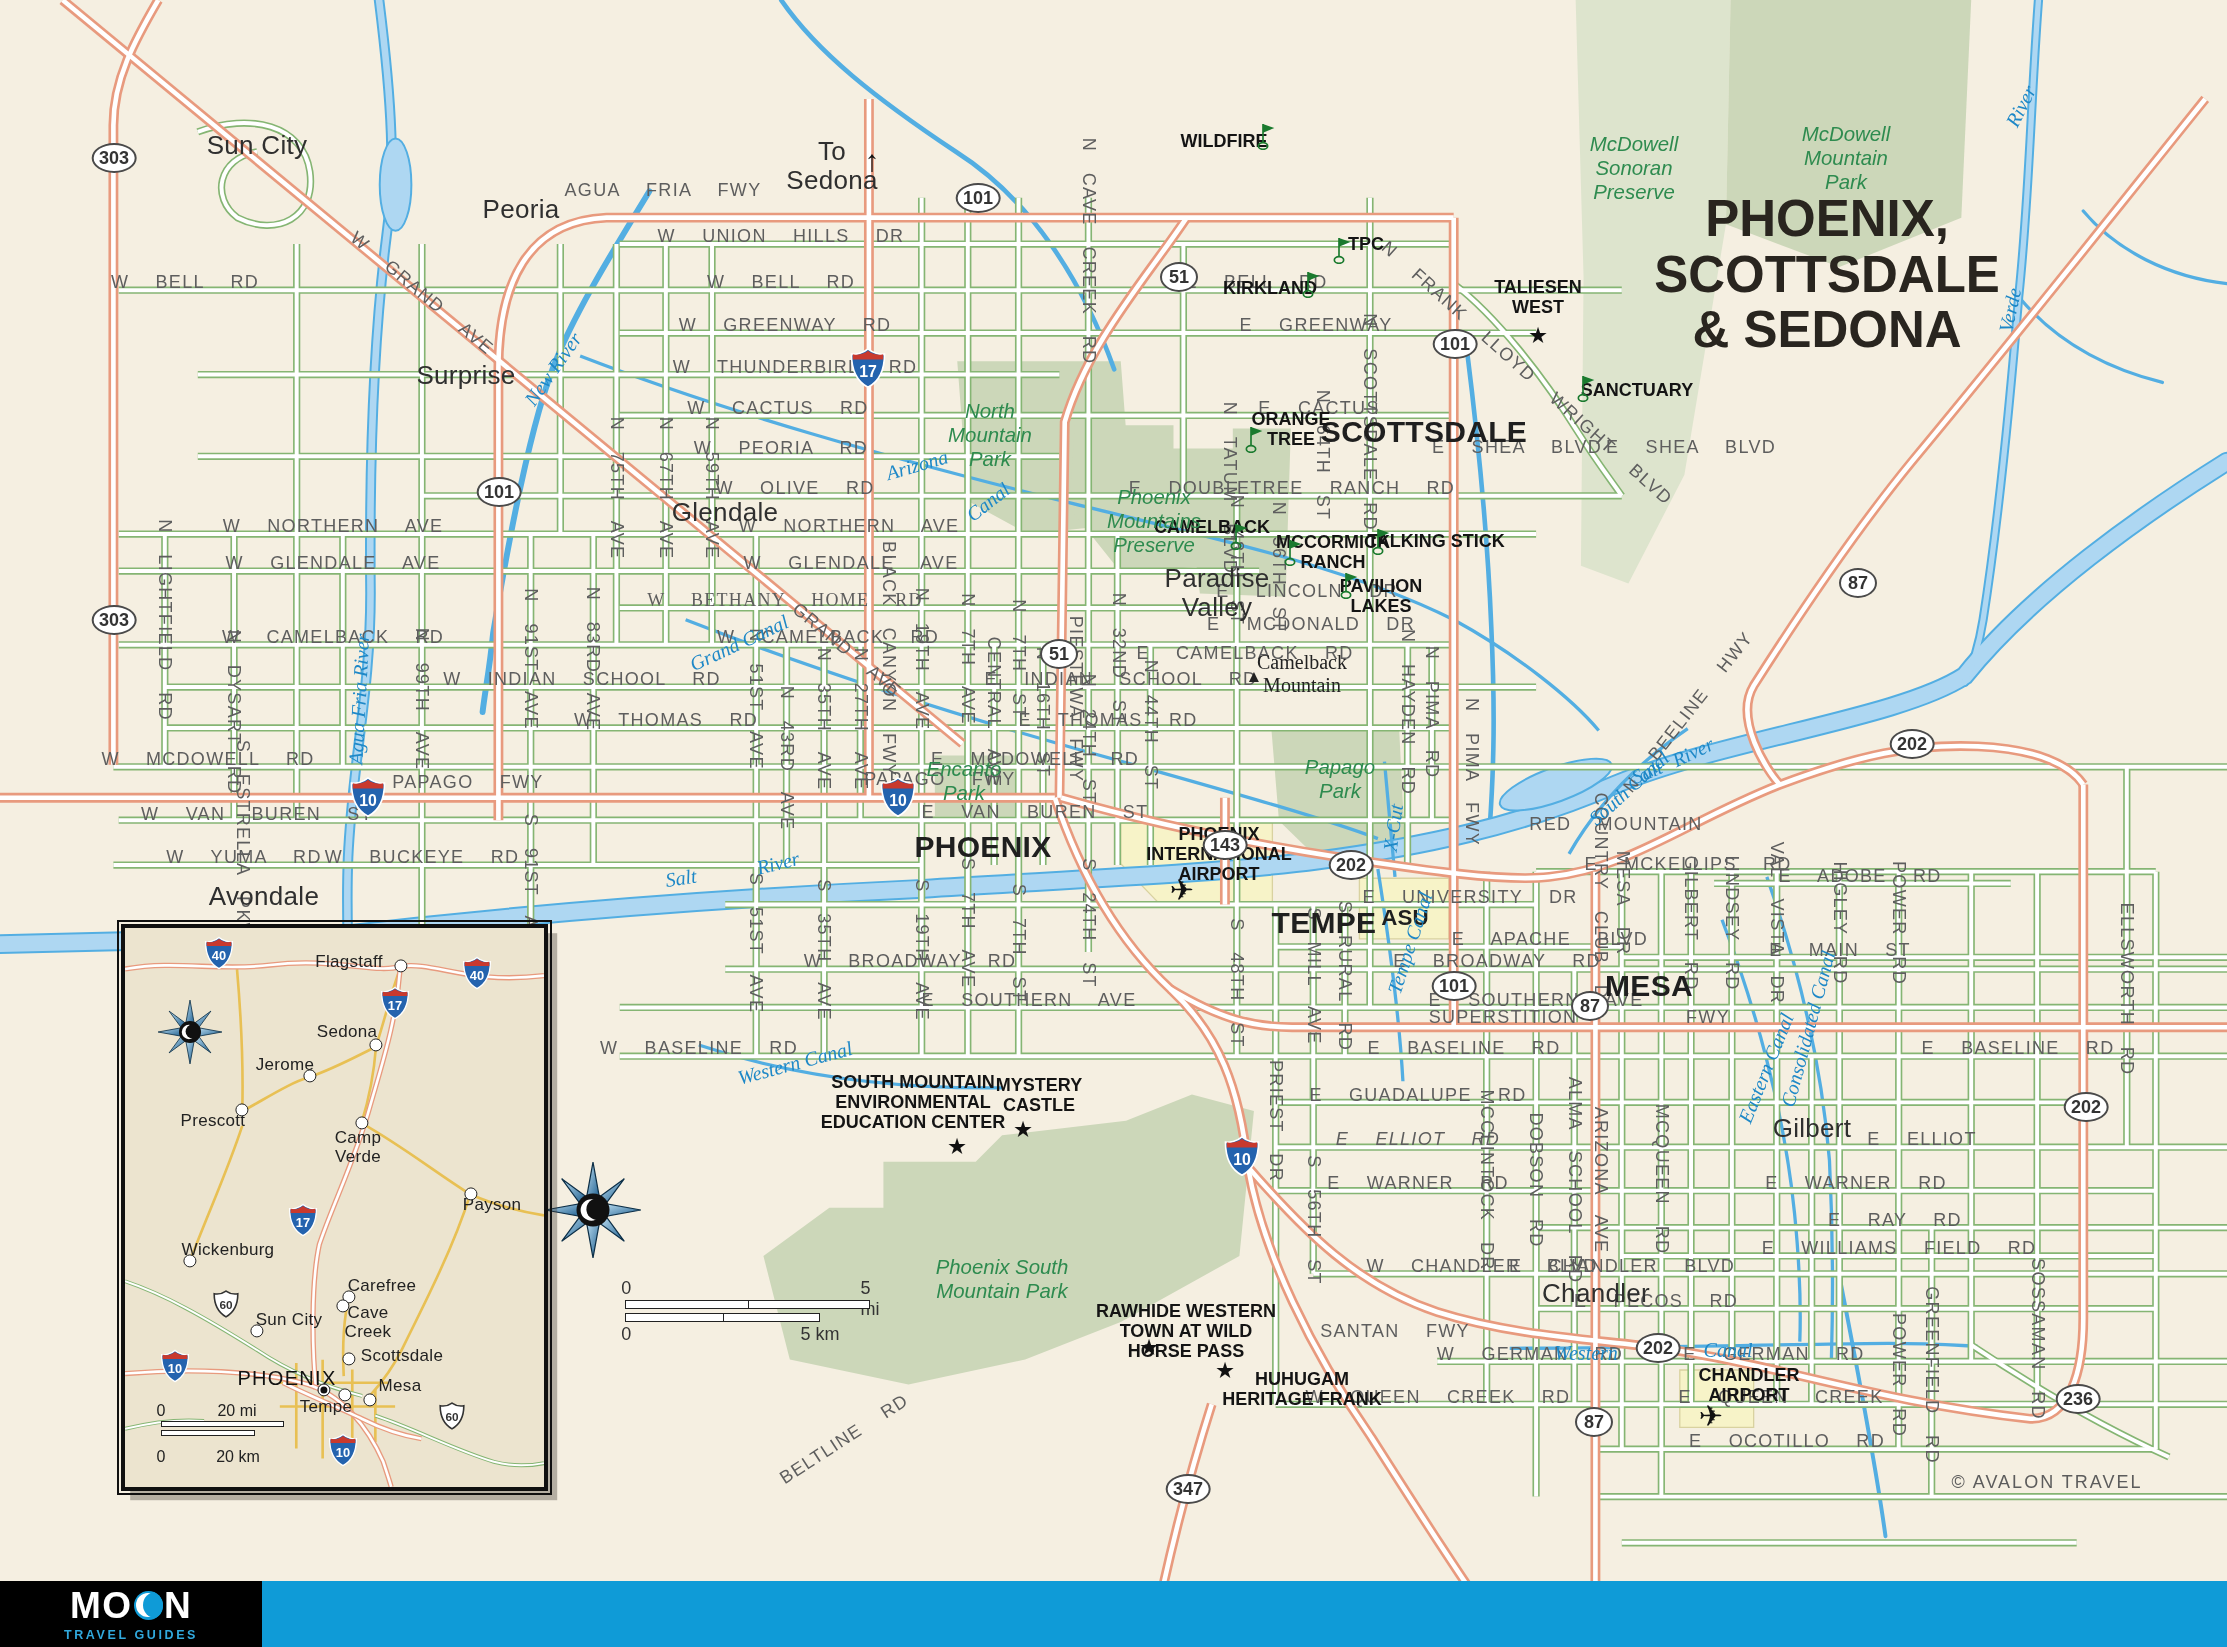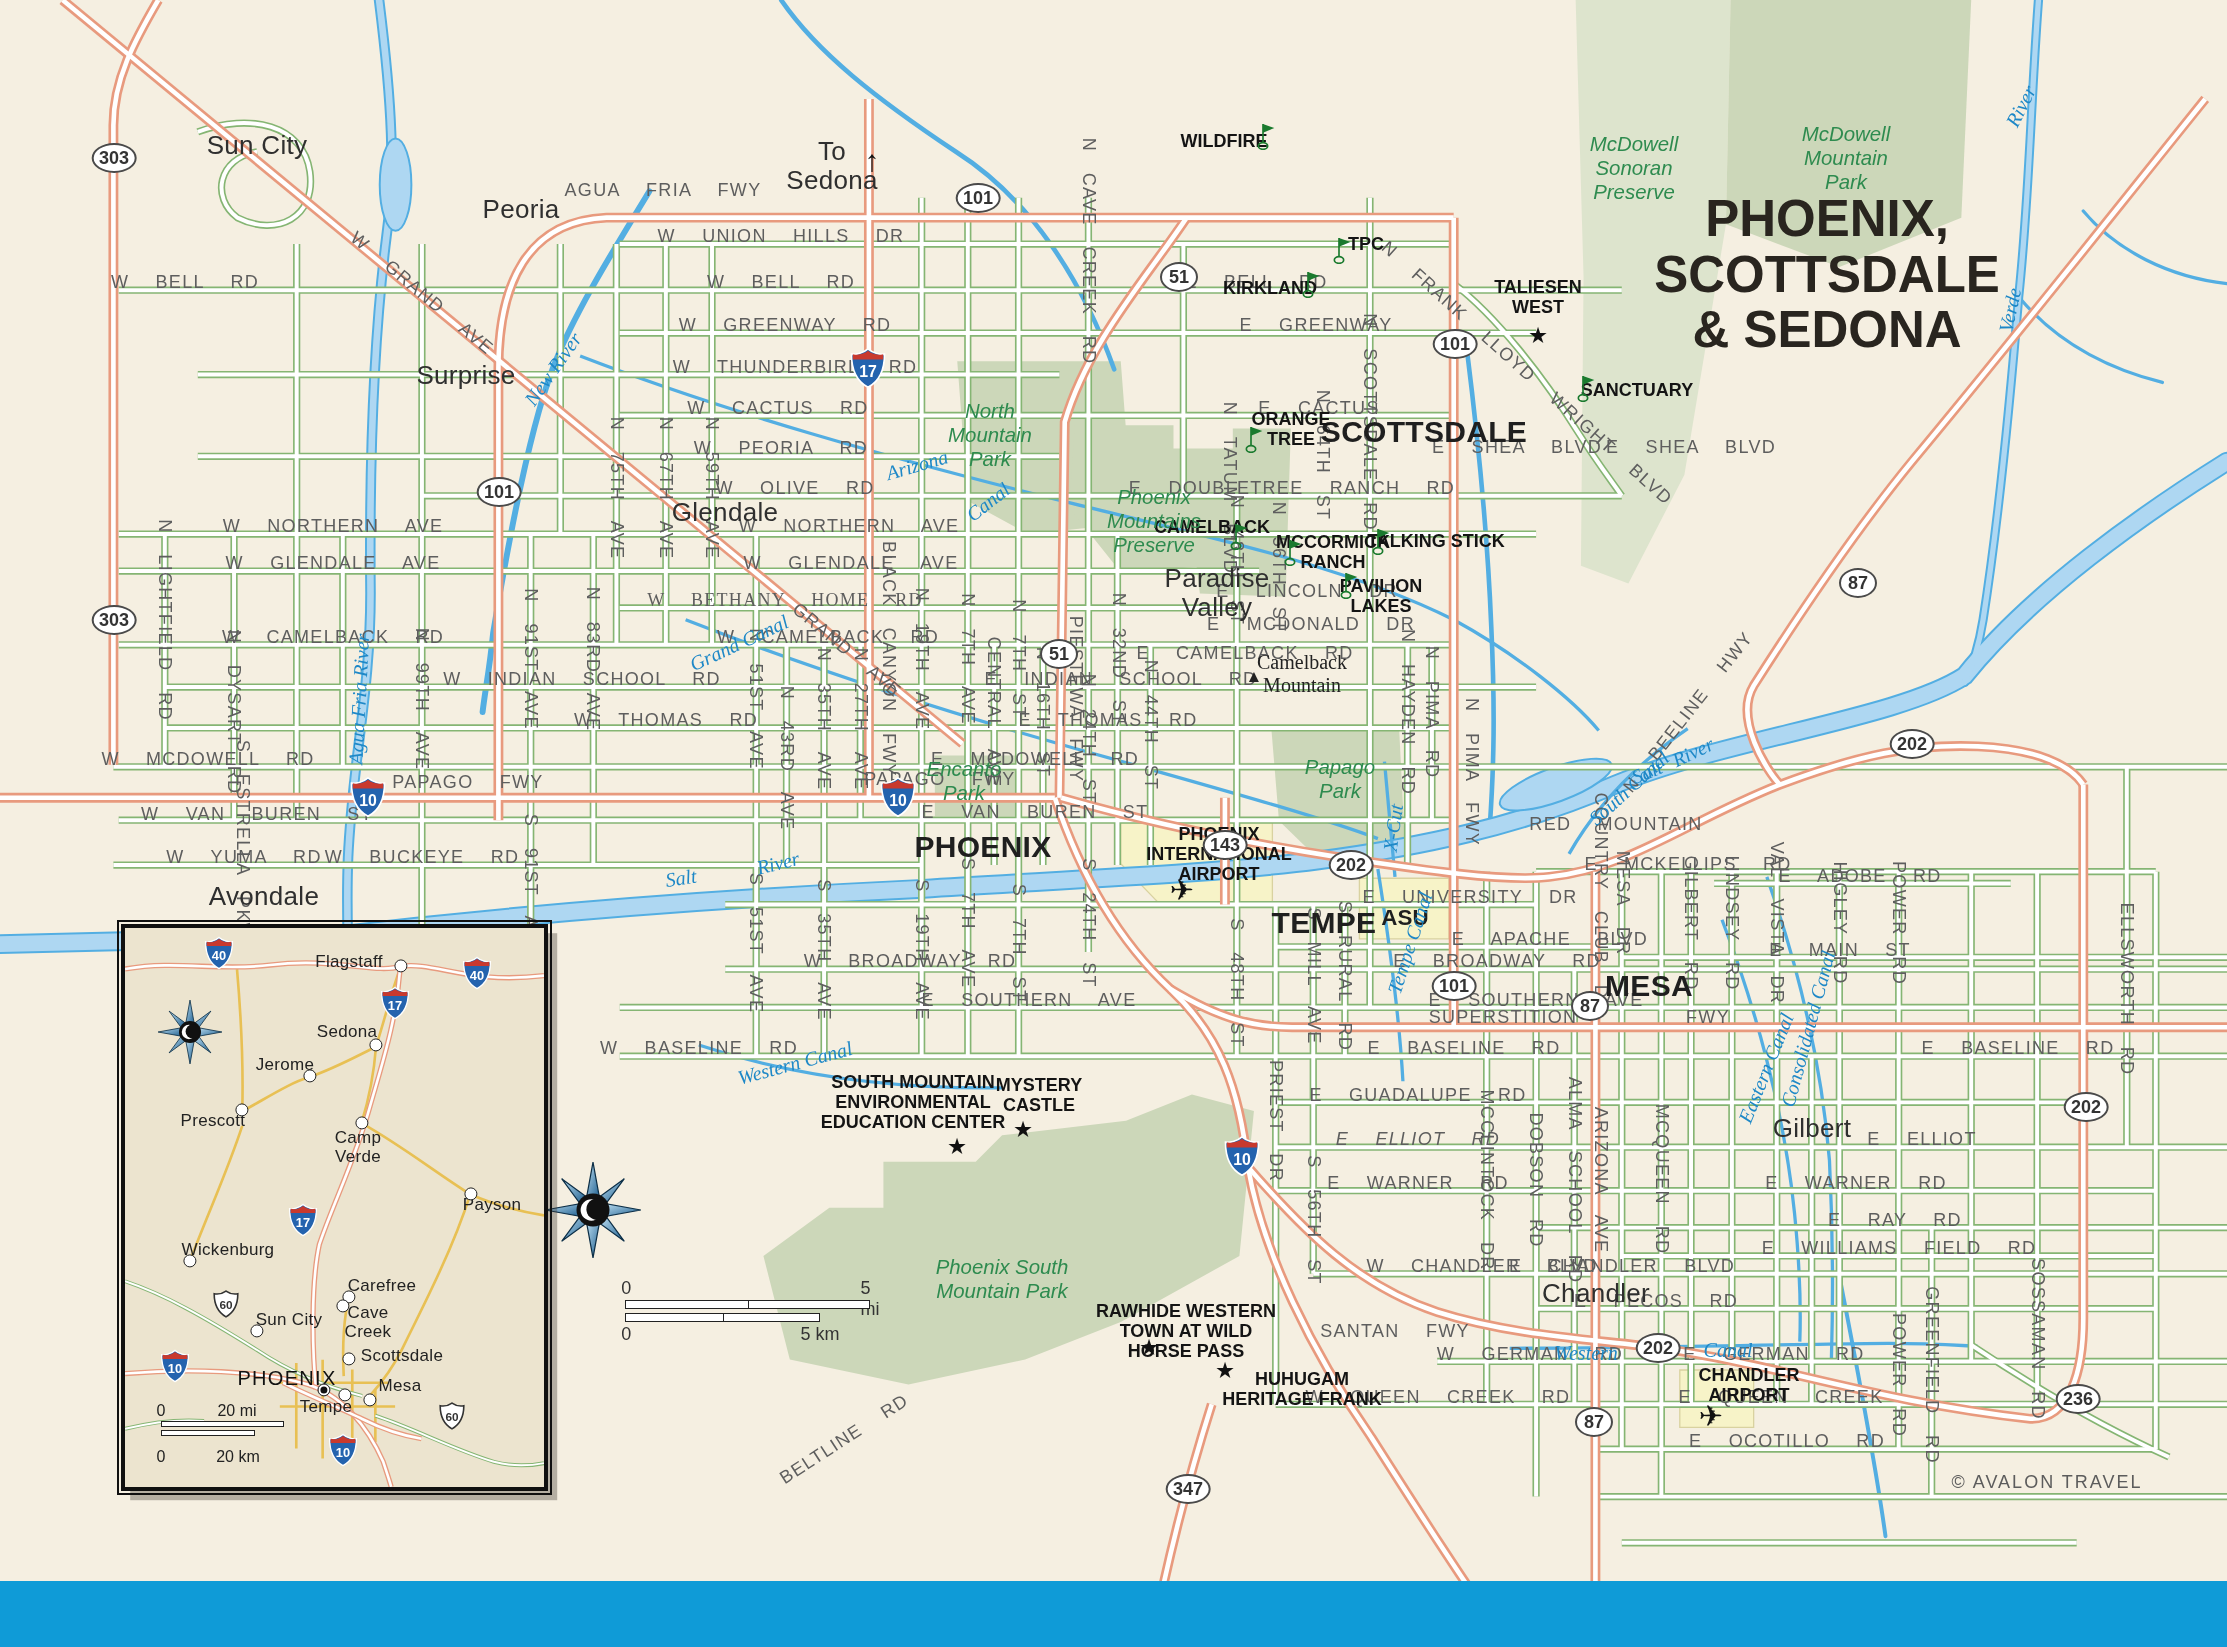--- a/index.html
+++ b/index.html
@@ -785,15 +785,23 @@
  <circle r="20" fill="#111"></circle>
  <circle r="13" cx="-2" fill="#fff"></circle>
           <circle r="13" cx="5" cy="-1" fill="#111"></circle>
         </svg>
       </div>
     <div class="isb" style="left:36px;top:493px;width:123px"></div>
     <div class="isb" style="left:36px;top:502px;width:94px"></div>
   </div>
 
   <div id="footer">
+    <div id="logo-box">
+      <div id="logo-word">
+          <span>MO</span>
+          <span class="logo-o"></span>
+          <span>N</span>
+        </div>
+      <div id="logo-sub">TRAVEL GUIDES</div>
+    </div>
   </div>
 </div>
 
 
 </body></html>

